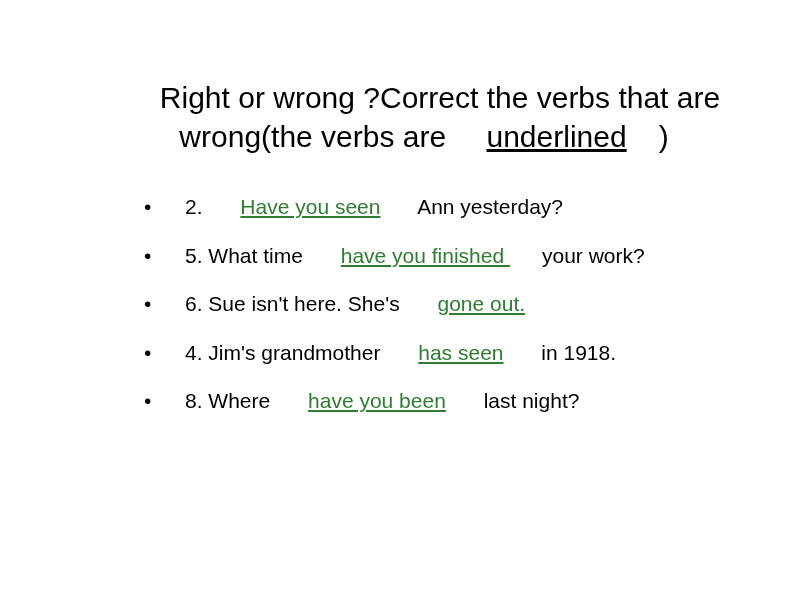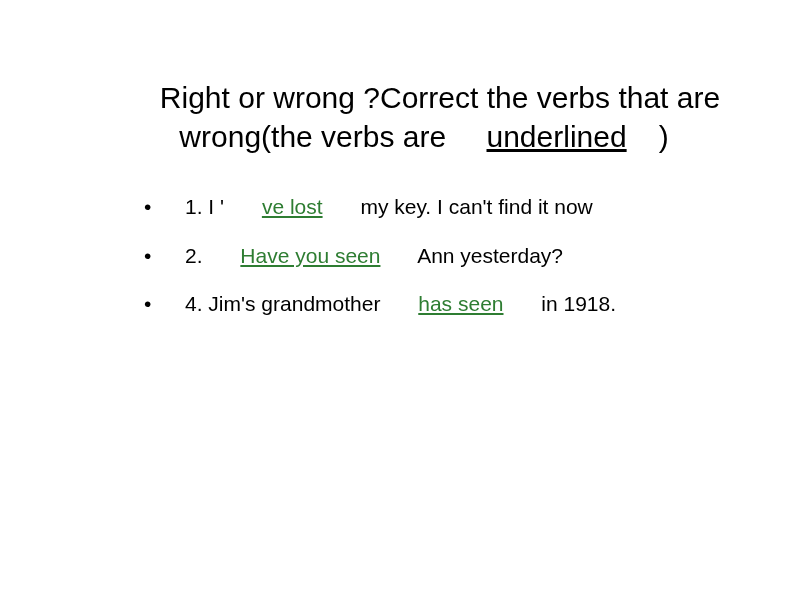--- a/index.html
+++ b/index.html
@@ -48,21 +48,27 @@
   </style>
 </head>
 <body>
 
 <h1 class="title">
   <span>Right or wrong ?Correct the verbs  that are wrong(the verbs are </span><span class="underlined-word">underlined</span><span>)</span>
 </h1>
 
 <ul class="list">
   <li class="list-item">
-    <span>1. I ' </span><span class="underlined-verb">ve lost</span><span> my key. I can't find it now</span>
+    <span>2. </span><span class="underlined-verb">Have you seen</span><span> Ann yesterday?</span>
   </li>
   <li class="list-item">
-    <span>2. </span><span class="underlined-verb">Have you seen</span><span> Ann yesterday?</span>
+    <span>5. What time </span><span class="underlined-verb">have you finished </span><span>your work?</span>
+  </li>
+  <li class="list-item">
+    <span>6. Sue isn't here. She's </span><span class="underlined-verb">gone out.</span><span></span>
   </li>
   <li class="list-item">
     <span>4. Jim's grandmother </span><span class="underlined-verb">has seen</span><span> in 1918.</span>
   </li>
+  <li class="list-item">
+    <span>8. Where </span><span class="underlined-verb">have you been</span><span> last night?</span>
+  </li>
 </ul>
 
 </body></html>

